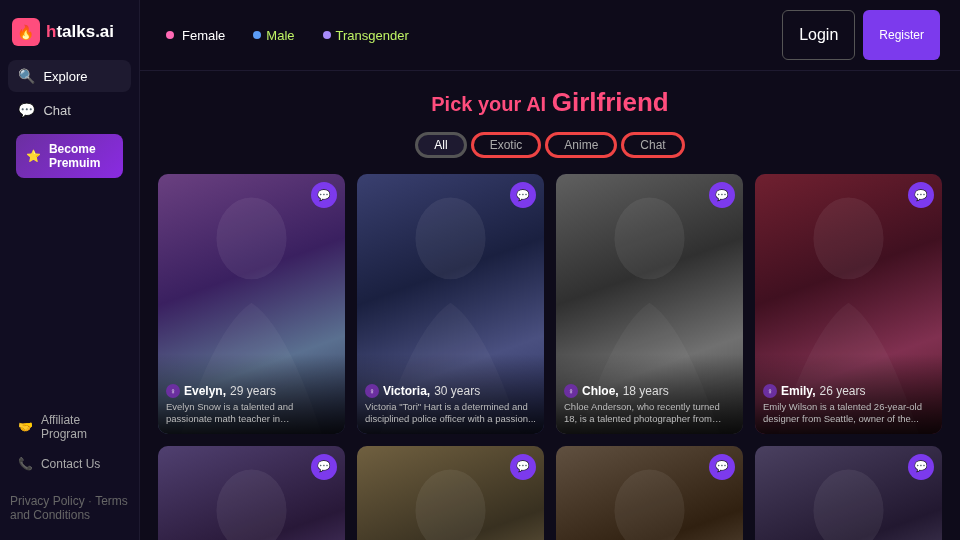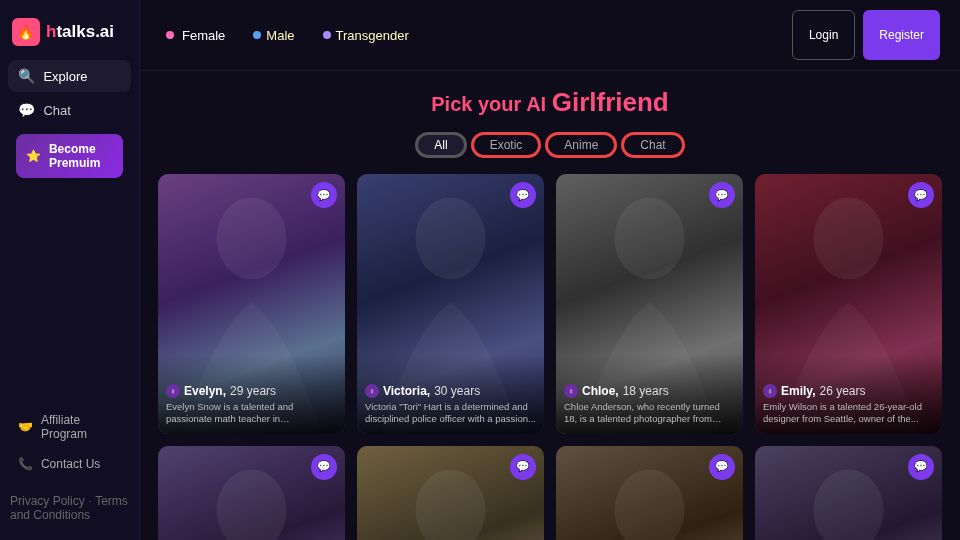--- a/index.html
+++ b/index.html
@@ -127,21 +127,21 @@
     .topbar-gender {
       display: flex;
       gap: 16px;
       flex: 1;
     }
     .gender-btn {
       display: flex;
       align-items: center;
       gap: 5px;
       font-size: 13px;
-      color: #fef9c3;
+      color: #bef264;
       cursor: pointer;
       padding: 4px 6px;
       border-radius: 6px;
     }
     .gender-btn.active { color: #fff; gap: 8px; }
     .gender-btn .dot {
       width: 8px;
       height: 8px;
       border-radius: 50%;
     }
@@ -152,21 +152,21 @@
     .auth-btns {
       display: flex;
       gap: 8px;
     }
     .btn-login {
       padding: 6px 16px;
       border: 1px solid #555;
       border-radius: 6px;
       background: transparent;
       color: #fff;
-      font-size: 12px;
+      font-size: 16px;
       cursor: pointer;
     }
     .btn-register {
       padding: 18px 16px;
       border: none;
       border-radius: 6px;
       background: #7c3aed;
       color: #fff;
       font-size: 12px;
       cursor: pointer;

